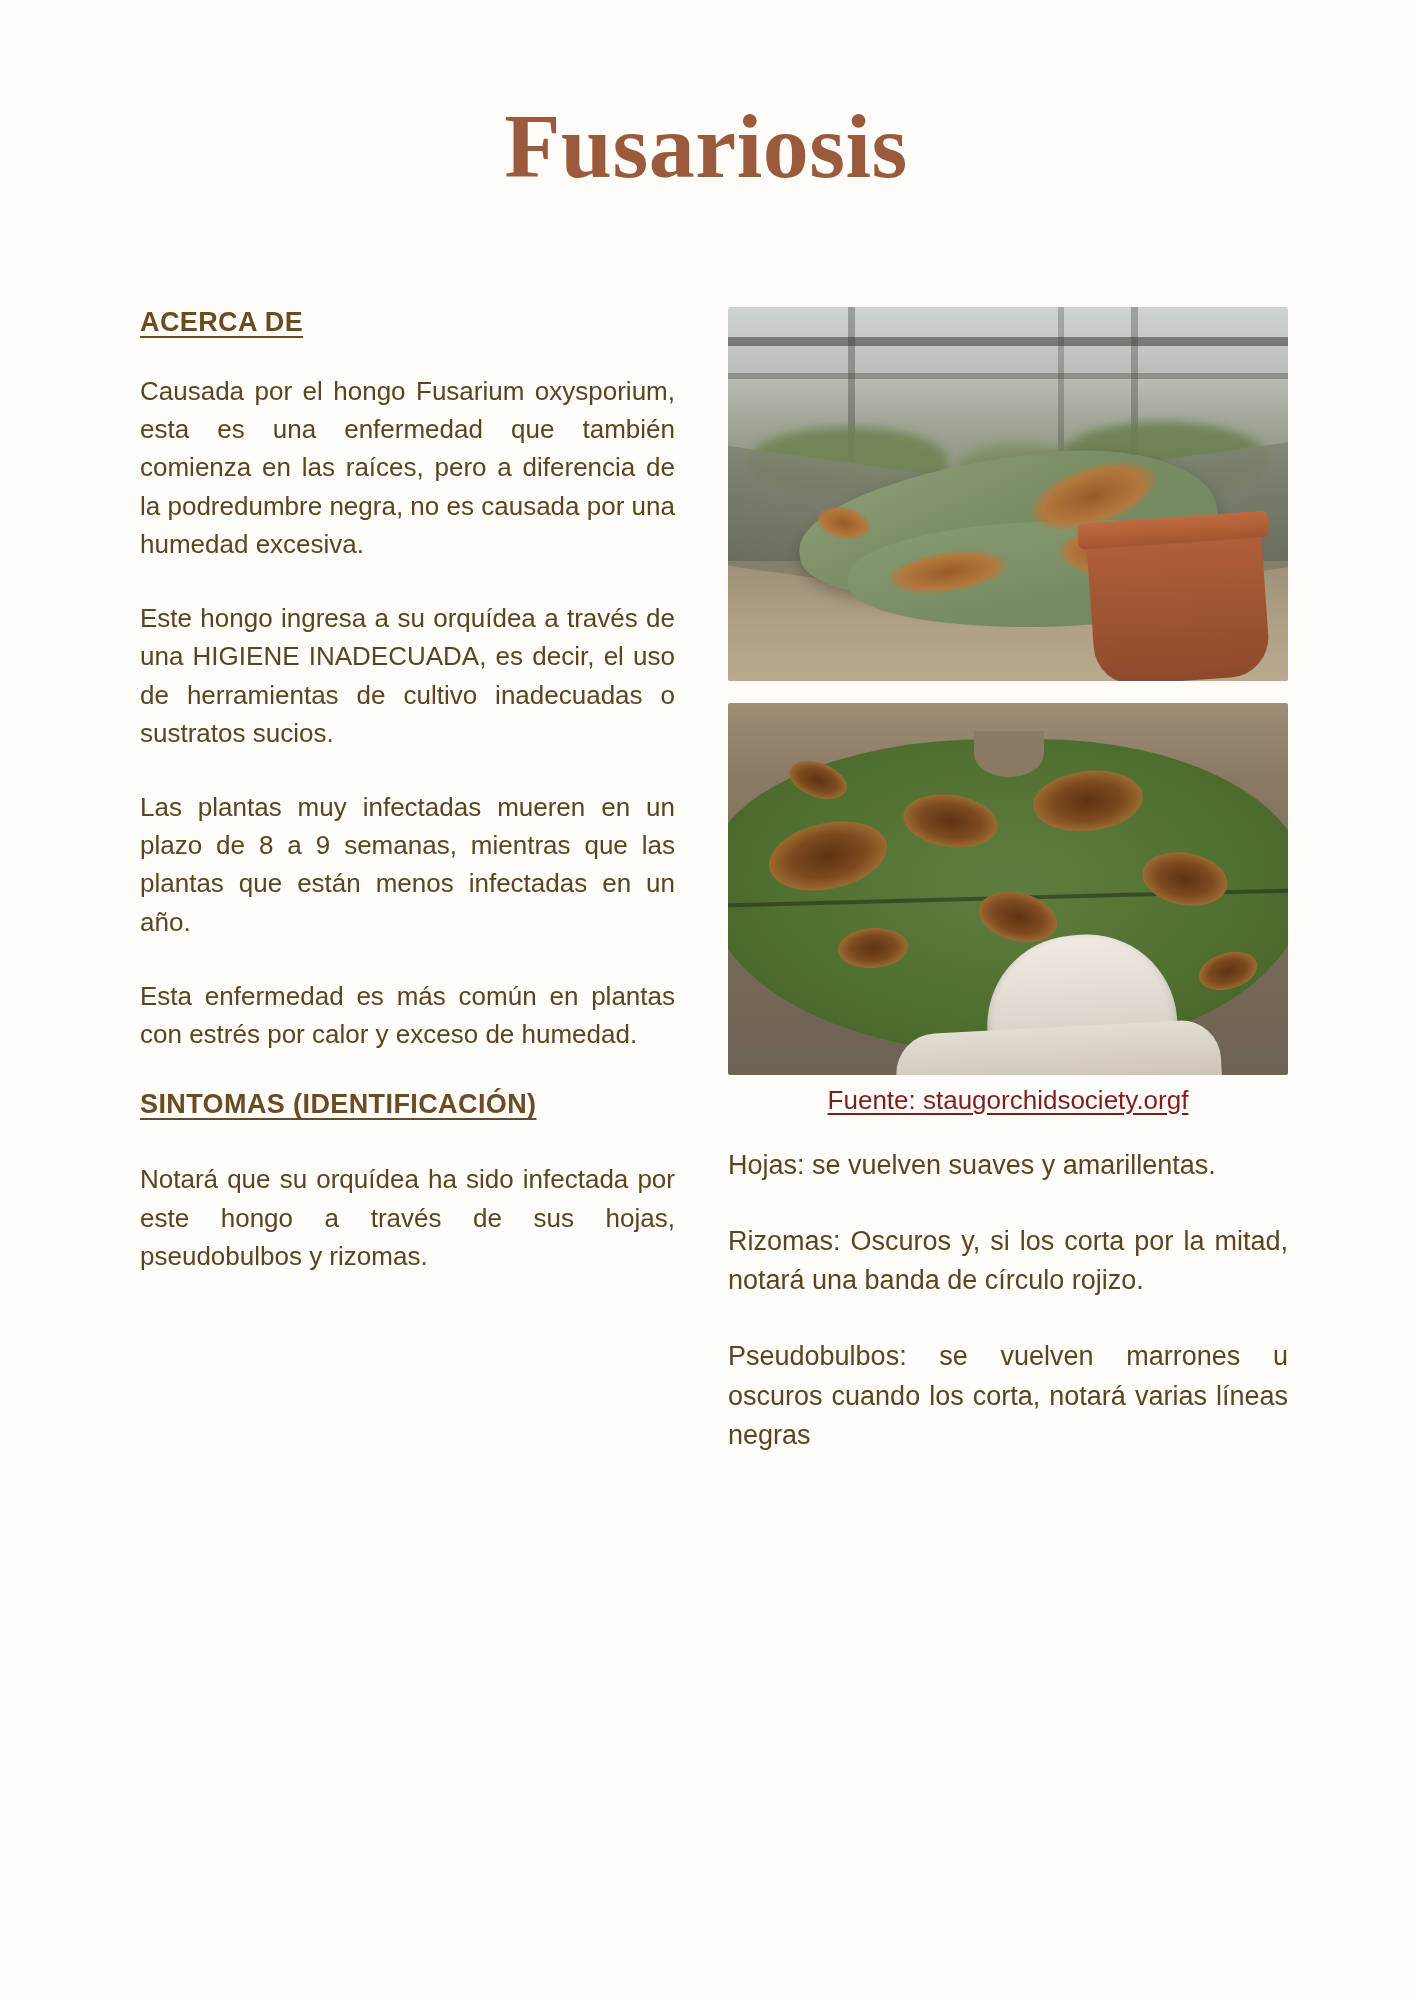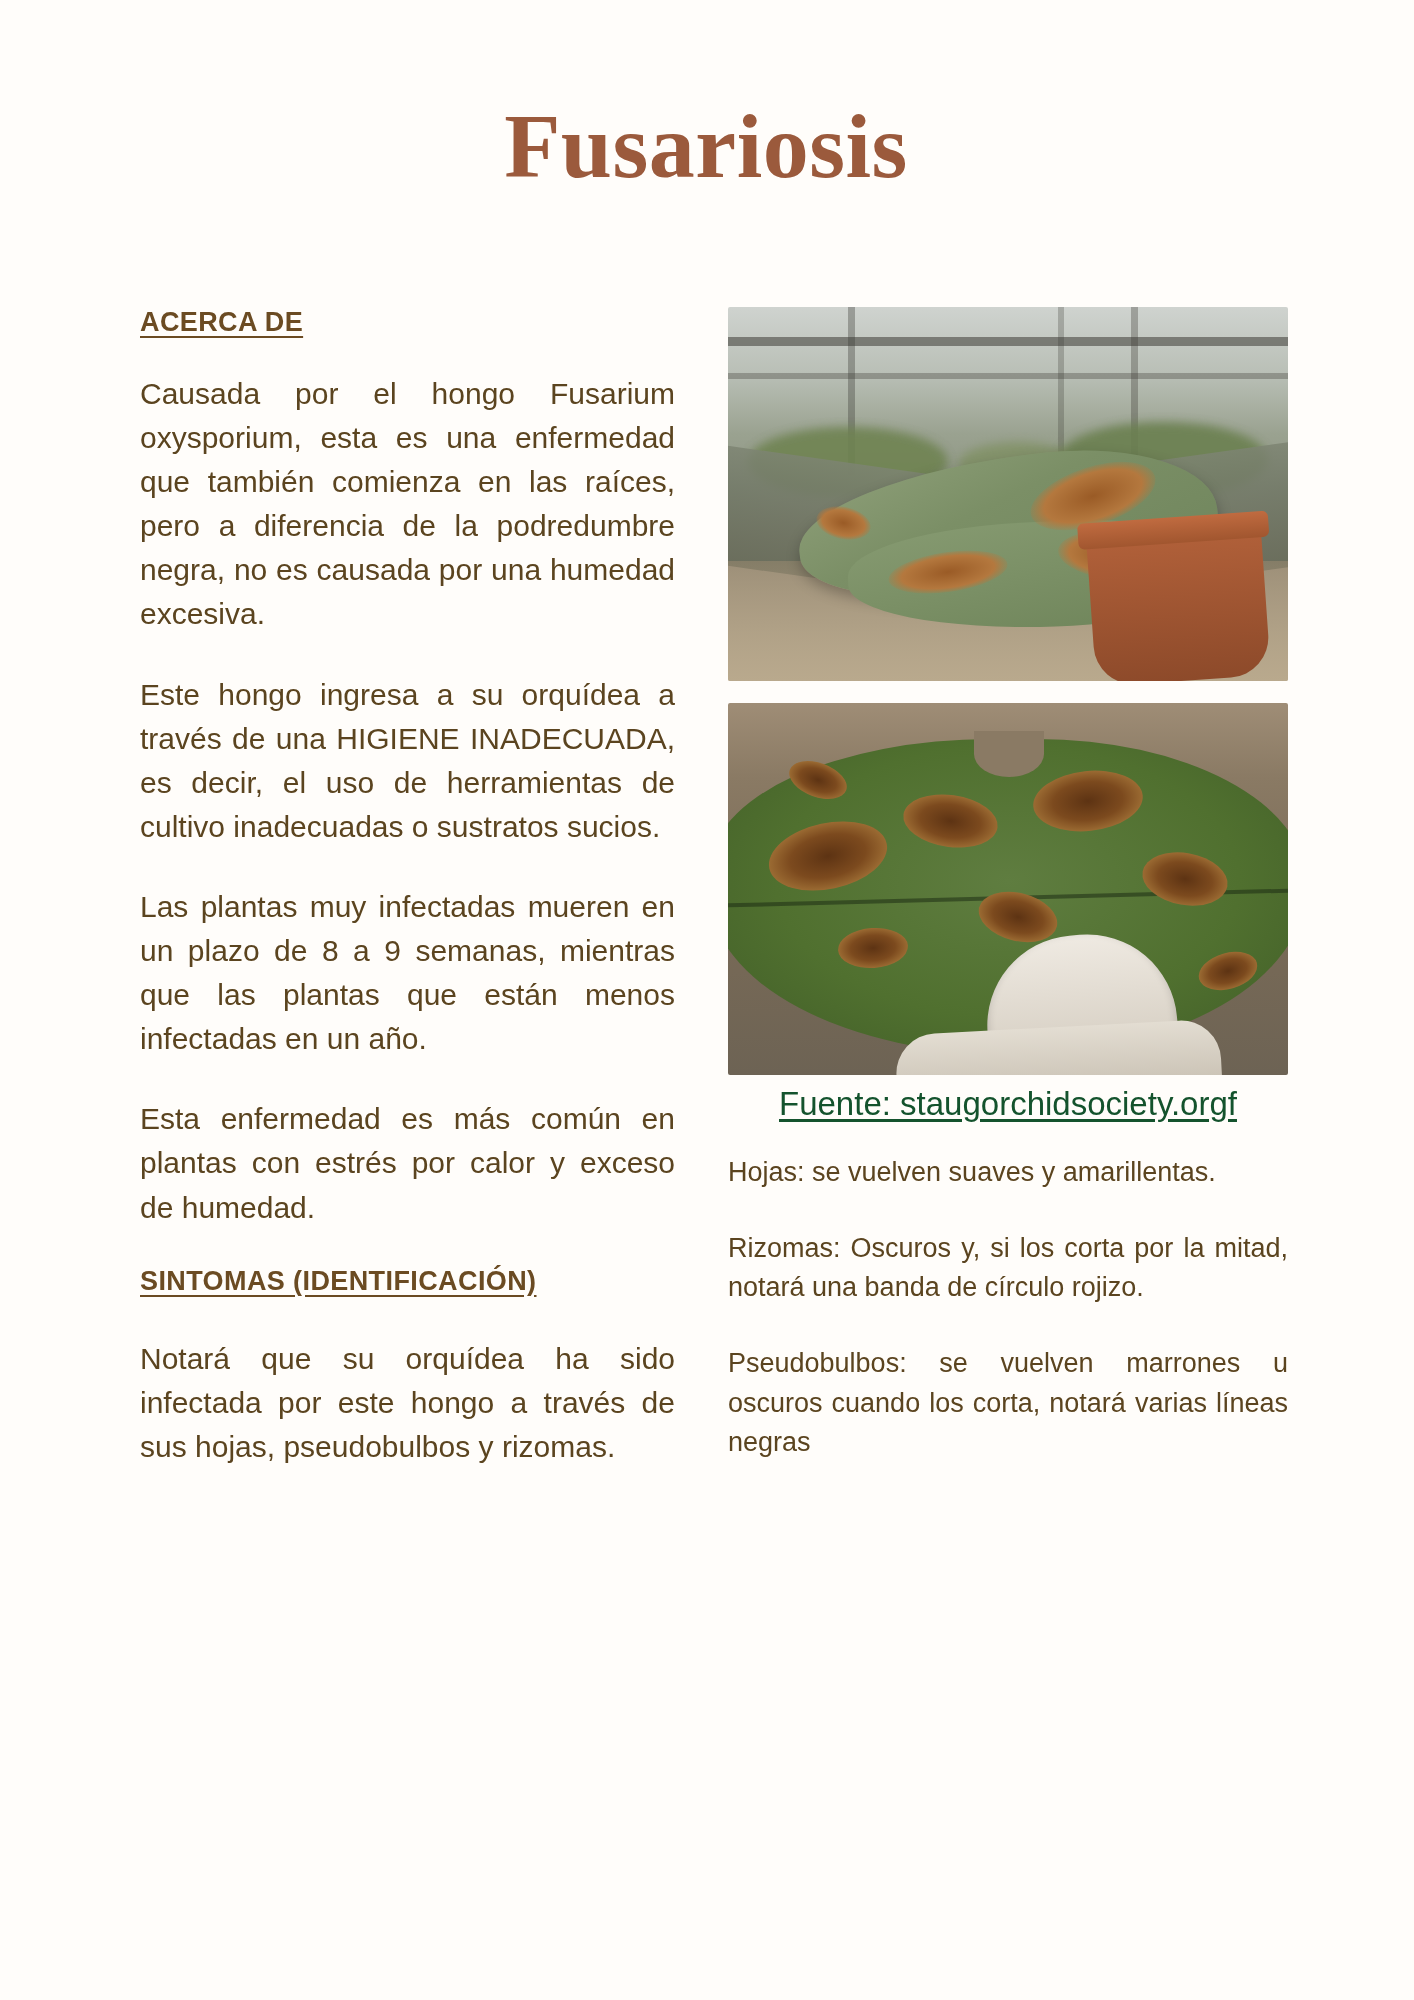--- a/index.html
+++ b/index.html
@@ -53,42 +53,42 @@
     color: #6b4b22;
     text-decoration: underline;
     text-underline-offset: 5px;
     letter-spacing: 0.4px;
     margin: 0 0 34px 0;
   }
   .heading.second {
     margin-bottom: 40px;
   }
   p.body-text {
-    font-size: 30px;
+    font-size: 26px;
     line-height: 1.47;
     color: #5b441f;
     text-align: justify;
     margin: 0 0 36px 0;
   }
   p.body-text:last-child { margin-bottom: 16px; }
 
   
   .photo {
     width: 100%;
     display: block;
     border-radius: 2px;
     overflow: hidden;
     position: relative;
   }
   .photo-1 { height: 374px; margin-bottom: 22px; }
   .photo-2 { height: 372px; margin-bottom: 10px; }
 
   .caption {
-    font-size: 33px;
-    color: #14532d;
+    font-size: 26px;
+    color: #7f1d1d;
     text-align: center;
     text-decoration: underline;
     text-underline-offset: 4px;
     margin: 0 0 30px 0;
   }
   .right-text {
     font-size: 27px;
     line-height: 1.47;
     color: #5b441f;
     text-align: justify;

